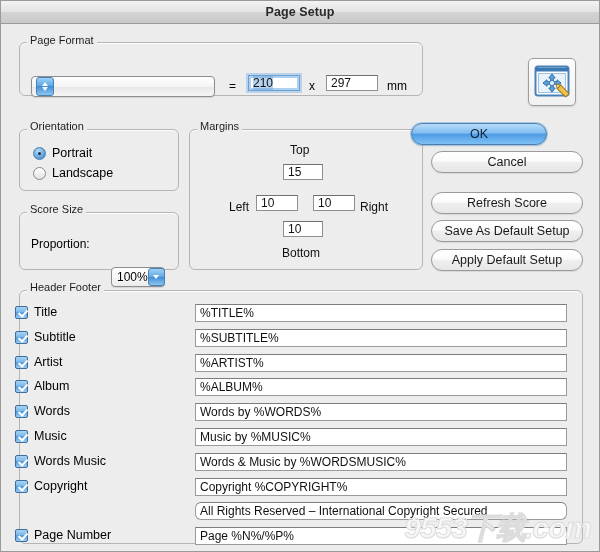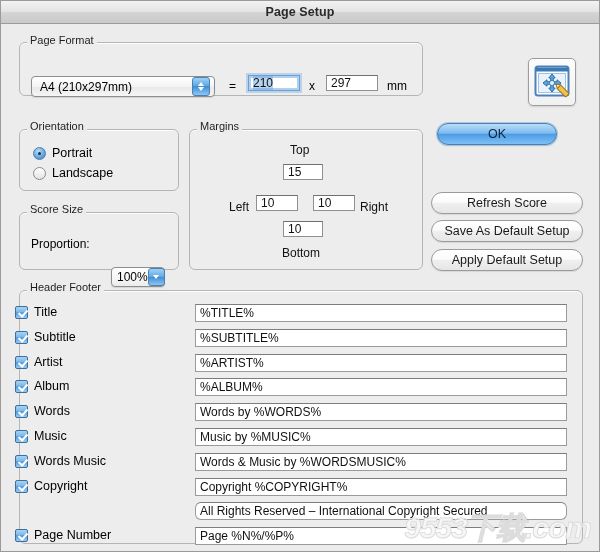--- a/index.html
+++ b/index.html
@@ -321,21 +321,20 @@
   <div class="titlebar">
     <span class="title">Page Setup</span>
   </div>
 
   <div class="content">
 
     <div class="group" id="grp-pageformat"></div>
     <div class="group-label" id="lbl-pageformat">Page Format</div>
 
     <div class="popup" style="left:30px; top:52px; width:184px;">
-      <span class="ptext">A4 (210x297mm)</span>
       <span class="arrows-btn">
         <span class="tri-up"></span>
           <span class="tri-dn"></span>
       </span>
     </div>
 
     <div class="statictext" style="left:228px; top:55px;">=</div>
 
     <div class="tfield focused" style="left:247px; top:51px; width:52px;">
       <span class="sel">210</span>
@@ -404,22 +403,25 @@
     <div class="tfield" style="left:312px; top:171px; width:42px;">
       <span>10</span>
     </div>
     <div class="margin-caption" style="left:359px; top:176px;">Right</div>
 
     <div class="tfield" style="left:282px; top:197px; width:40px;">
       <span>10</span>
     </div>
     <div class="margin-caption" style="left:281px; top:222px;">Bottom</div>
 
-    <div class="btn default" style="left:436px; top:99px; width:120px;text-align:center;">
+    <div class="btn default" style="left:410px; top:99px; width:136px;text-align:center;">
       <span>OK</span>
+    </div>
+    <div class="btn" style="left:430px; top:127px; width:152px;">
+      <span>Cancel</span>
     </div>
     <div class="btn" style="left:430px; top:196px; width:152px;">
       <span>Save As Default Setup</span>
     </div>
     <div class="btn" style="left:430px; top:168px; width:152px;">
       <span>Refresh Score</span>
     </div>
     <div class="btn" style="left:430px; top:225px; width:152px;">
       <span>Apply Default Setup</span>
     </div>

